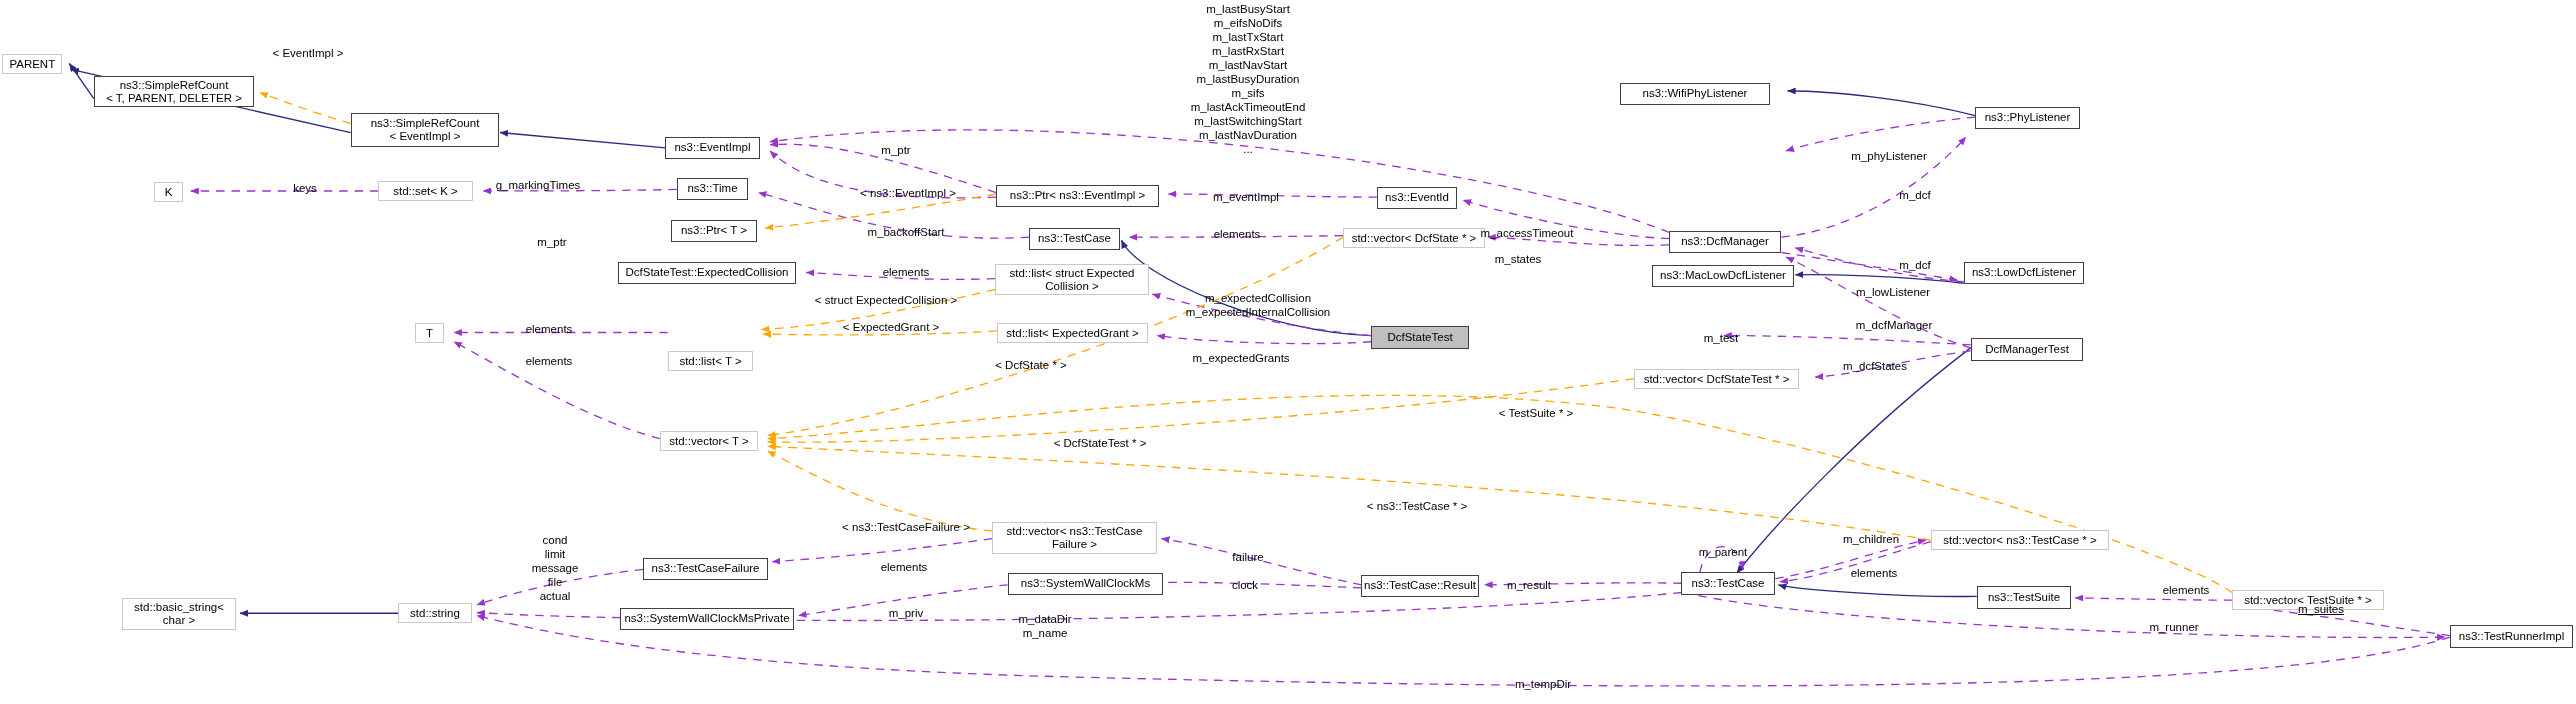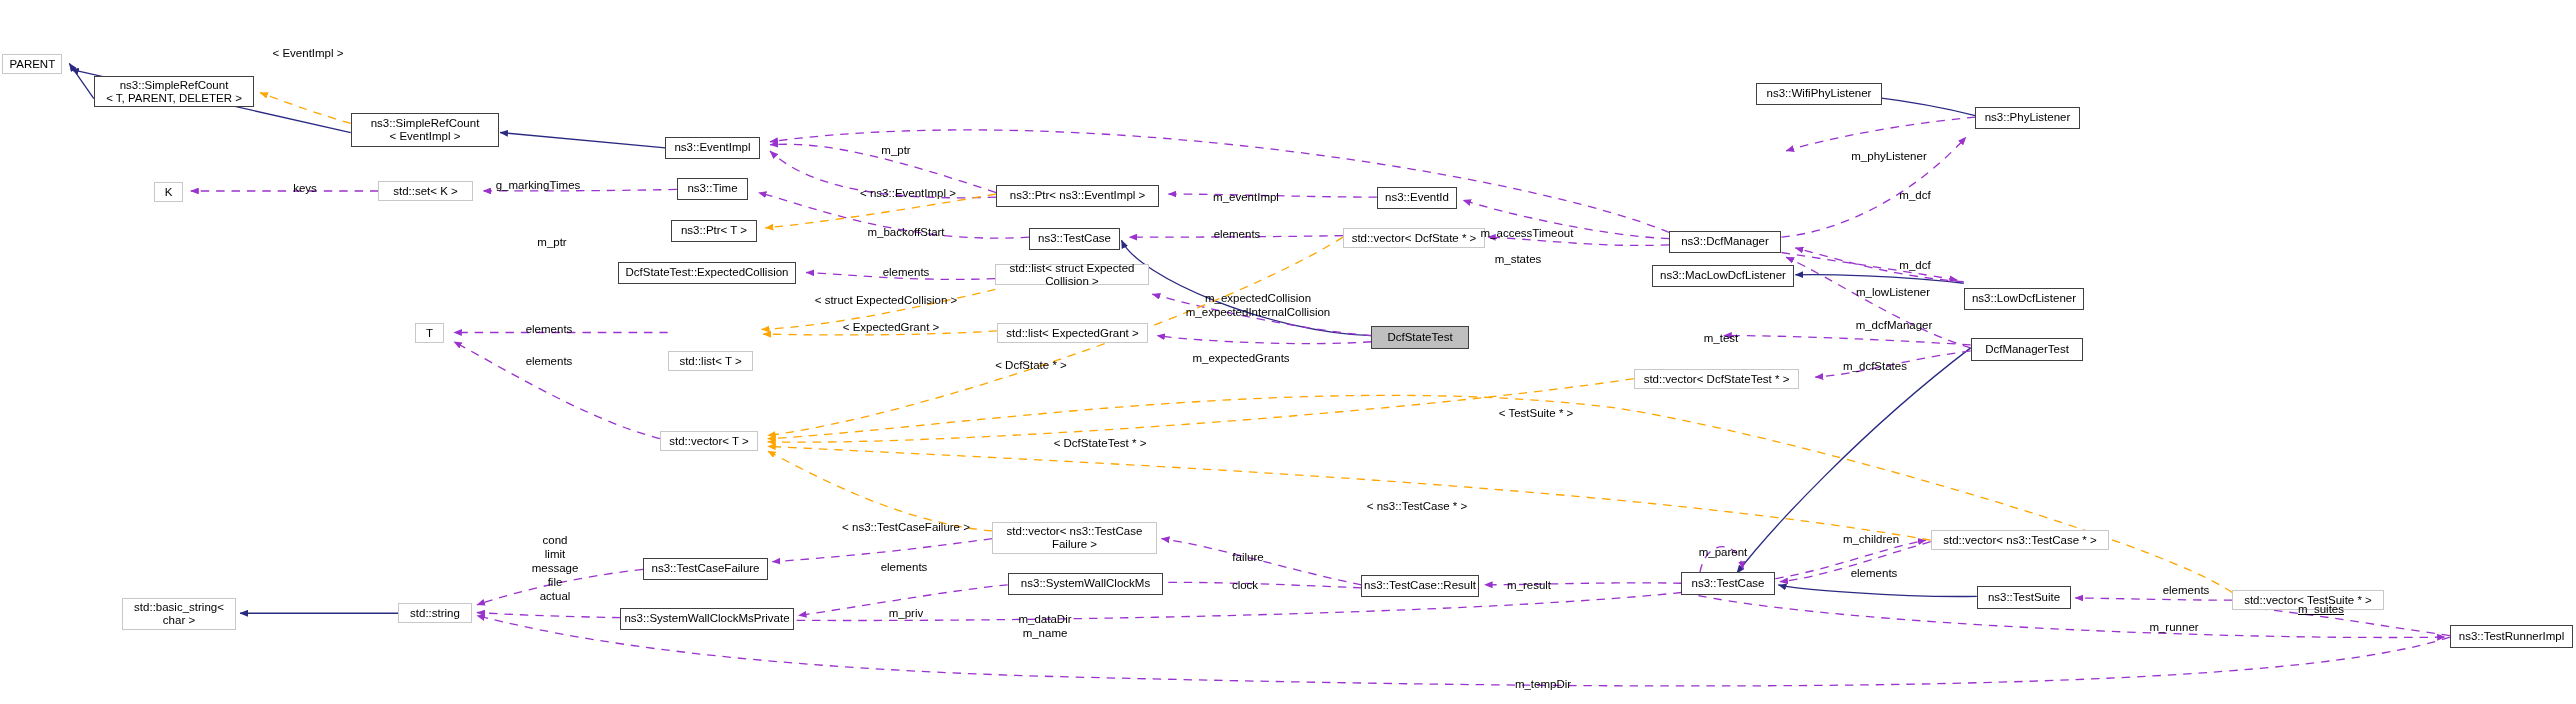--- a/index.html
+++ b/index.html
@@ -106,31 +106,31 @@
   <div class="node light" style="left:378px;top:181px;width:95px;height:20px;"><span>std::set&lt; K &gt;</span></div>
   <div class="node solid" style="left:665px;top:137px;width:95px;height:21.5px;"><span>ns3::EventImpl</span></div>
   <div class="node solid" style="left:677px;top:178px;width:71px;height:21.5px;"><span>ns3::Time</span></div>
   <div class="node solid" style="left:671px;top:220px;width:86px;height:21.5px;"><span>ns3::Ptr&lt; T &gt;</span></div>
   <div class="node solid" style="left:618px;top:262px;width:178px;height:21.5px;"><span>DcfStateTest::ExpectedCollision</span></div>
   <div class="node light" style="left:668px;top:323px;width:85px;height:20px;margin-top:28px;"><span>std::list&lt; T &gt;</span></div>
   <div class="node light" style="left:660px;top:431px;width:98px;height:20px;"><span>std::vector&lt; T &gt;</span></div>
   <div class="node light" style="left:415px;top:323px;width:29px;height:20px;"><span>T</span></div>
   <div class="node solid" style="left:996px;top:185px;width:163px;height:21.5px;"><span>ns3::Ptr&lt; ns3::EventImpl &gt;</span></div>
   <div class="node solid" style="left:1029px;top:228px;width:91px;height:21.5px;"><span>ns3::TestCase</span></div>
-  <div class="node light" style="left:995px;top:264px;width:154px;height:21px;"><span>std::list&lt; struct Expected
+  <div class="node light" style="left:995px;top:264px;width:154px;height:31px;"><span>std::list&lt; struct Expected
 Collision &gt;</span></div>
   <div class="node light" style="left:997px;top:323px;width:151px;height:20px;"><span>std::list&lt; ExpectedGrant &gt;</span></div>
   <div class="node solid" style="left:1377px;top:187px;width:80px;height:21.5px;justify-content:center;"><span>ns3::EventId</span></div>
   <div class="node light" style="left:1343px;top:228px;width:142px;height:20px;"><span>std::vector&lt; DcfState * &gt;</span></div>
   <div class="node hi" style="left:1371px;top:326px;width:98px;height:23px;"><span>DcfStateTest</span></div>
   <div class="node solid" style="left:1669px;top:231px;width:112px;height:21.5px;"><span>ns3::DcfManager</span></div>
-  <div class="node solid" style="left:1756px;top:83px;width:126px;height:21.5px;"><span>ns3::WifiPhyListener</span></div>
+  <div class="node solid" style="left:1620px;top:83px;width:150px;height:21.5px;"><span>ns3::WifiPhyListener</span></div>
   <div class="node solid" style="left:1652px;top:265px;width:142px;height:21.5px;"><span>ns3::MacLowDcfListener</span></div>
   <div class="node solid" style="left:1975px;top:107px;width:105px;height:21.5px;"><span>ns3::PhyListener</span></div>
-  <div class="node solid" style="left:1964px;top:288px;width:120px;height:21.5px;"><span>ns3::LowDcfListener</span></div>
+  <div class="node solid" style="left:1964px;top:262px;width:120px;height:21.5px;"><span>ns3::LowDcfListener</span></div>
   <div class="node light" style="left:1634px;top:369px;width:165px;height:20px;"><span>std::vector&lt; DcfStateTest * &gt;</span></div>
   <div class="node solid" style="left:1971px;top:338px;width:112px;height:23px;"><span>DcfManagerTest</span></div>
   <div class="node solid" style="left:643px;top:558px;width:125px;height:21.5px;"><span>ns3::TestCaseFailure</span></div>
   <div class="node solid" style="left:620px;top:608px;width:174px;height:21.5px;"><span>ns3::SystemWallClockMsPrivate</span></div>
   <div class="node light" style="left:992px;top:522px;width:165px;height:32px;"><span>std::vector&lt; ns3::TestCase
 Failure &gt;</span></div>
   <div class="node solid" style="left:1008px;top:573px;width:155px;height:21.5px;"><span>ns3::SystemWallClockMs</span></div>
   <div class="node light" style="left:122px;top:598px;width:114px;height:32px;"><span>std::basic_string&lt;
 char &gt;</span></div>
   <div class="node light" style="left:398px;top:603px;width:74px;height:20px;"><span>std::string</span></div>
@@ -184,15 +184,26 @@
   <div class="elabel" style="left:1529px;top:578px;">m_result</div>
   <div class="elabel" style="left:1723px;top:545px;">m_parent</div>
   <div class="elabel" style="left:1871px;top:532px;">m_children</div>
   <div class="elabel" style="left:1874px;top:566px;">elements</div>
   <div class="elabel" style="left:2186px;top:583px;">elements</div>
   <div class="elabel" style="left:2174px;top:620px;">m_runner</div>
   <div class="elabel" style="left:2321px;top:602px;text-decoration:underline;">m_suites</div>
   <div class="elabel" style="left:1045px;top:612px;">m_dataDir
 m_name</div>
   <div class="elabel" style="left:1543px;top:677px;">m_tempDir</div>
+  <div class="elabel" style="left:1248px;top:1.5px;">m_lastBusyStart
+m_eifsNoDifs
+m_lastTxStart
+m_lastRxStart
+m_lastNavStart
+m_lastBusyDuration
+m_sifs
+m_lastAckTimeoutEnd
+m_lastSwitchingStart
+m_lastNavDuration
+...</div>
 
 </div>
 
 
 </body></html>

